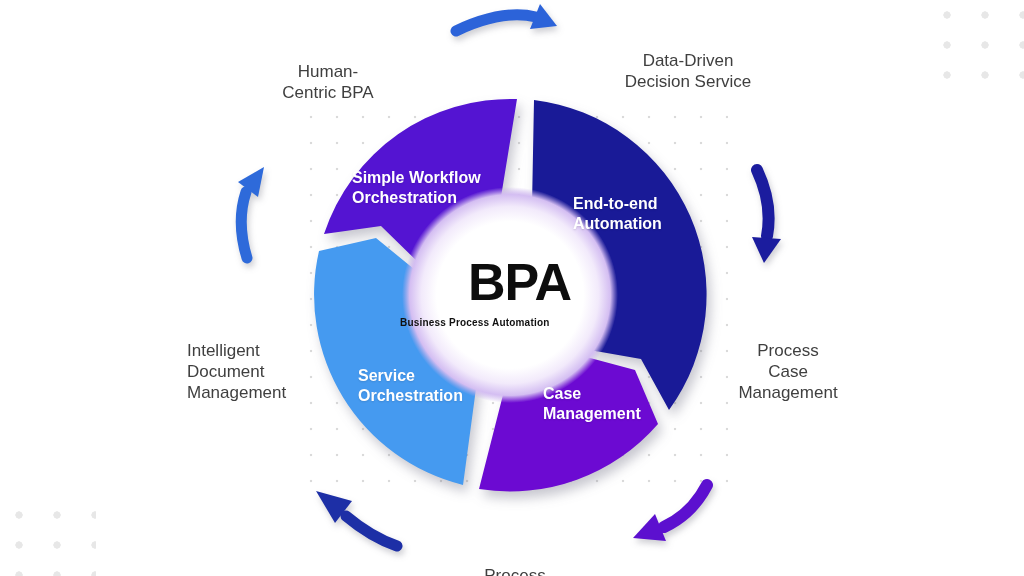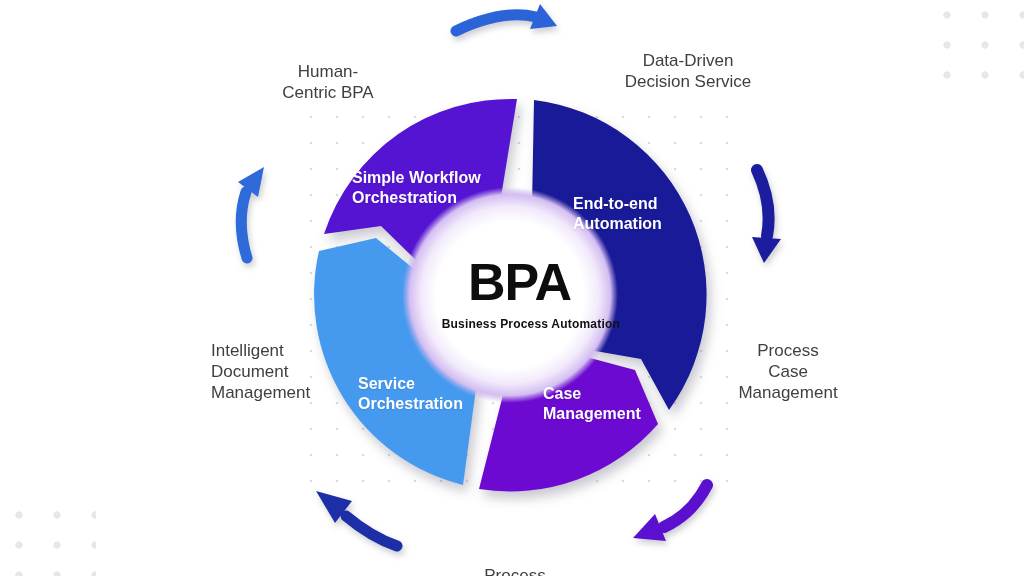--- a/index.html
+++ b/index.html
@@ -31,22 +31,22 @@
   .seg-label{
     position:absolute;color:#ffffff;font-weight:700;font-size:16px;line-height:19.5px;
     text-shadow:0 1px 2px rgba(0,0,0,.12);
   }
   .seg-label.center{}
   .bpa-title{
     position:absolute;left:410px;top:252px;width:219px;text-align:center;
     font-size:52px;font-weight:800;letter-spacing:-1px;color:#0d0d0d;
   }
   .bpa-sub{
-    position:absolute;left:400px;top:317px;width:220px;text-align:right;
-    font-size:12px;font-weight:700;letter-spacing:.2px;color:#111111;
+    position:absolute;left:400px;top:317px;width:220px;text-align:left;
+    font-size:10px;font-weight:700;letter-spacing:.2px;color:#111111;
   }
 </style>
 </head>
 <body>
 
 <div class="stage">
 
   <div class="dots-center"></div>
   <div class="dots-corner dots-tr"></div>
   <div class="dots-corner dots-bl"></div>
@@ -107,34 +107,34 @@
     <div>Orchestration</div>
   </div>
   <div class="seg-label" style="left:573px;top:194px;">
     <div>End-to-end</div>
     <div>Automation</div>
   </div>
   <div class="seg-label" style="left:543px;top:384px;">
     <div>Case</div>
     <div>Management</div>
   </div>
-  <div class="seg-label" style="left:358px;top:366px;margin-top:8px;">
+  <div class="seg-label" style="left:358px;top:366px;">
     <div>Service</div>
     <div>Orchestration</div>
   </div>
 
   <div class="label center" style="left:228px;top:61px;width:200px;">
     <div>Human-</div>
     <div>Centric BPA</div>
   </div>
   <div class="label center" style="left:588px;top:50px;width:200px;">
     <div>Data-Driven</div>
     <div>Decision Service</div>
   </div>
-  <div class="label" style="left:187px;top:340px;margin-left:24px;">
+  <div class="label" style="left:187px;top:340px;">
     <div>Intelligent</div>
     <div>Document</div>
     <div>Management</div>
   </div>
   <div class="label center" style="left:708px;top:340px;width:160px;">
     <div>Process</div>
     <div>Case</div>
     <div>Management</div>
   </div>
   <div class="label center" style="left:435px;top:523px;width:160px;margin-top:42px;">

